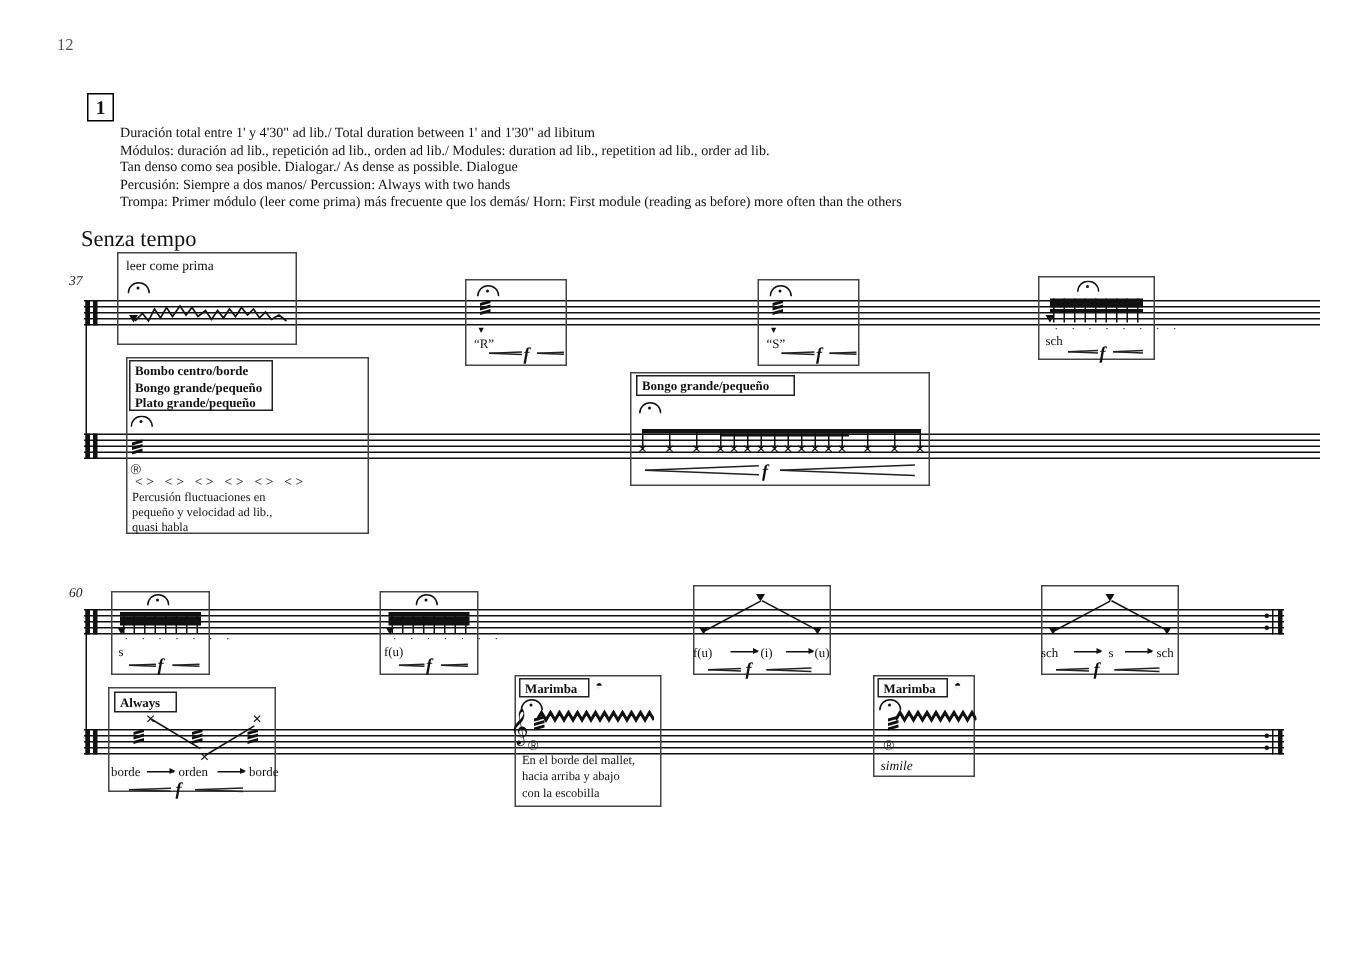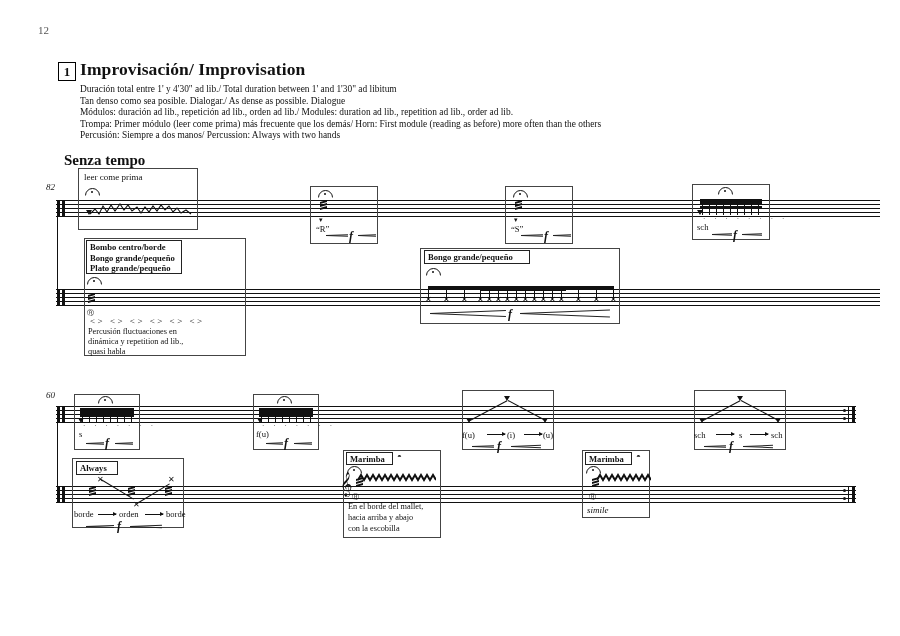--- a/index.html
+++ b/index.html
@@ -29,22 +29,22 @@
     position:absolute;left:80px;top:59px;
     font-size:17.5px;font-weight:700;letter-spacing:.1px;
   }
   .instructions{
     position:absolute;left:80px;top:84px;width:800px;
     font-size:9.4px;line-height:11.6px;
   }
   .instructions div{white-space:nowrap;}
 
   .tempo-mark{
-    position:absolute;left:64px;top:152px;
-    font-size:15px;font-weight:700;font-style:normal;
+    position:absolute;left:54px;top:152px;
+    font-size:15px;font-weight:400;font-style:normal;
   }
 
   
   .system{position:absolute;}
   .staff{position:absolute;height:16px;}
   .staff .ln{position:absolute;left:0;right:0;height:1px;background:#111;}
   .staff .ln:nth-child(1){top:0px}
   .staff .ln:nth-child(2){top:4px}
   .staff .ln:nth-child(3){top:8px}
   .staff .ln:nth-child(4){top:12px}
@@ -135,35 +135,34 @@
   .brush-ico{position:absolute;font-size:8px;color:#111;}
 </style>
 </head>
 <body>
 
 <div class="page">
 
   <div class="folio">12</div>
 
   <div class="rehearsal">1</div>
-  <div class="section-title">Improvisación/ Improvisation</div>
 
   <div class="instructions">
     <div>Duración total entre 1' y 4'30" ad lib./ Total duration between 1' and 1'30" ad libitum</div>
+    <div>Módulos: duración ad lib., repetición ad lib., orden ad lib./ Modules: duration ad lib., repetition ad lib., order ad lib.</div>
     <div>Tan denso como sea posible. Dialogar./ As dense as possible. Dialogue</div>
-    <div>Módulos: duración ad lib., repetición ad lib., orden ad lib./ Modules: duration ad lib., repetition ad lib., order ad lib.</div>
+    <div>Percusión: Siempre a dos manos/ Percussion: Always with two hands</div>
     <div>Trompa: Primer módulo (leer come prima) más frecuente que los demás/ Horn: First module (reading as before) more often than the others</div>
-    <div>Percusión: Siempre a dos manos/ Percussion: Always with two hands</div>
   </div>
 
   <div class="tempo-mark">Senza tempo</div>
 
   <div class="system" style="left:0;top:0;width:900px;height:380px;">
 
-    <div class="measure-num" style="left:46px;top:182px;">82</div>
+    <div class="measure-num" style="left:46px;top:182px;">37</div>
 
     <div class="staff" style="left:56px;top:200px;width:824px;">
       <div class="ln"></div>
         <div class="ln"></div>
         <div class="ln"></div>
         <div class="ln"></div>
         <div class="ln"></div>
     </div>
 
     <div class="barline-thick" style="left:57px;top:200px;height:17px;"></div>
@@ -267,21 +266,21 @@
     </div>
     <div class="fermata" style="left:87px;top:277px;"></div>
     <div class="trem" style="left:88px;top:294px;">
         <i></i>
         <i></i>
         <i></i>
       </div>
     <div class="circ" style="left:87px;top:308px;">Ⓡ</div>
     <div class="wedgerow" style="left:90px;top:316px;">&lt;&gt; &lt;&gt; &lt;&gt; &lt;&gt; &lt;&gt; &lt;&gt;</div>
     <div class="plaintext" style="left:88px;top:327px;">Percusión fluctuaciones en</div>
-    <div class="plaintext" style="left:88px;top:337px;">dinámica y repetition ad lib.,</div>
+    <div class="plaintext" style="left:88px;top:337px;">pequeño y velocidad ad lib.,</div>
     <div class="plaintext" style="left:88px;top:347px;">quasi habla</div>
 
     <div class="mbox" style="left:420px;top:248px;width:200px;height:76px;"></div>
     <div class="labelbox" style="left:424px;top:250px;width:106px;height:14px;">
       <span>Bongo grande/pequeño</span>
     </div>
     <div class="fermata" style="left:426px;top:268px;"></div>
 
     <div class="beamgrp" style="left:428px;top:286px;width:186px;height:14px;">
       <div class="bm" style="top:0px;width:186px;"></div>

